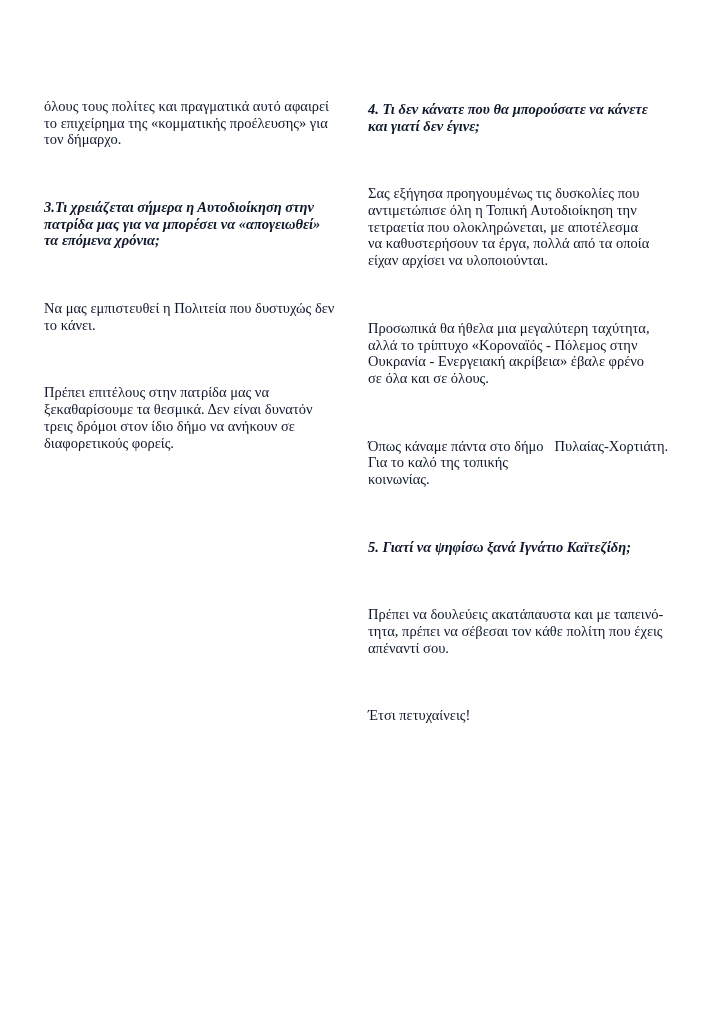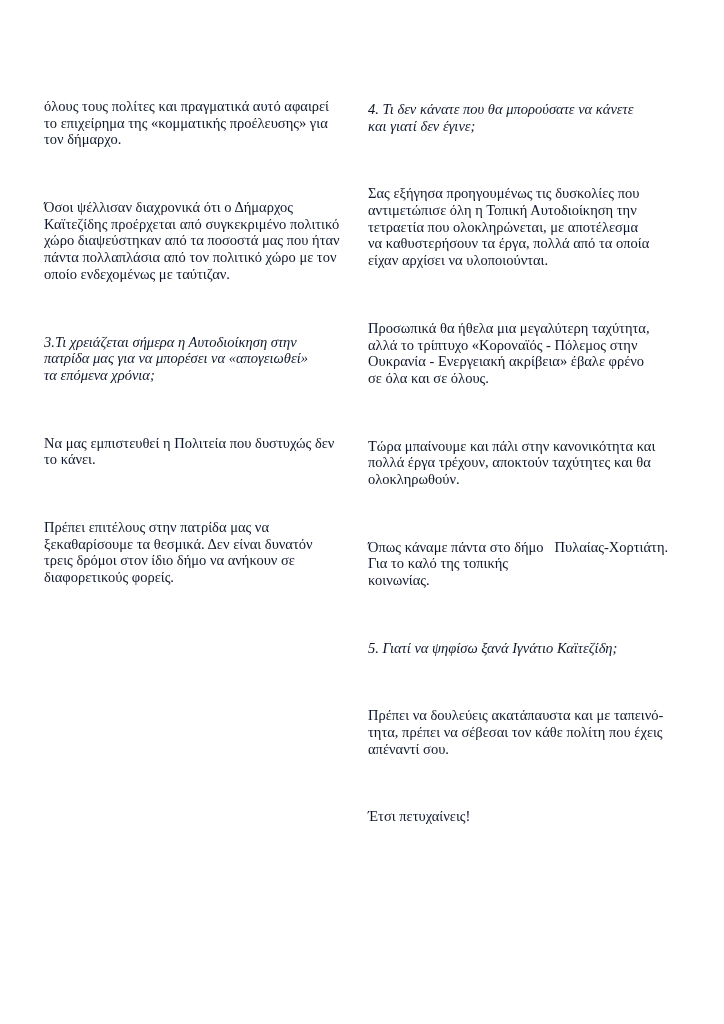--- a/index.html
+++ b/index.html
@@ -30,38 +30,33 @@
   }
   .col-right {
     left: 368px;
     top: 45px;
     width: 338px;
   }
   .para {
     margin: 0 0 16.85px 0;
   }
   .q-heading {
-    font-weight: normal;
+    font-weight: bold;
     font-style: italic;
   }
 </style>
 </head>
 <body>
 
 <div class="page">
 
   <div class="col col-left">
     <p class="para">όλους τους πολίτες και πραγματικά αυτό αφαιρεί
 το επιχείρημα της «κομματικής προέλευσης» για
 τον δήμαρχο.</p>
-    <p class="para">Όσοι ψέλλισαν διαχρονικά ότι ο Δήμαρχος
-Καϊτεζίδης προέρχεται από συγκεκριμένο πολιτικό
-χώρο διαψεύστηκαν από τα ποσοστά μας που ήταν
-πάντα πολλαπλάσια από τον πολιτικό χώρο με τον
-οποίο ενδεχομένως με ταύτιζαν.</p>
     <p class="para q-heading">3.Τι χρειάζεται σήμερα η Αυτοδιοίκηση στην
 πατρίδα μας για να μπορέσει να «απογειωθεί»
 τα επόμενα χρόνια;</p>
     <p class="para">Να μας εμπιστευθεί η Πολιτεία που δυστυχώς δεν
 το κάνει.</p>
     <p class="para">Πρέπει επιτέλους στην πατρίδα μας να
 ξεκαθαρίσουμε τα θεσμικά. Δεν είναι δυνατόν
 τρεις δρόμοι στον ίδιο δήμο να ανήκουν σε
 διαφορετικούς φορείς.</p>
     
@@ -74,23 +69,20 @@
 και γιατί δεν έγινε;</p>
     <p class="para">Σας εξήγησα προηγουμένως τις δυσκολίες που
 αντιμετώπισε όλη η Τοπική Αυτοδιοίκηση την
 τετραετία που ολοκληρώνεται, με αποτέλεσμα
 να καθυστερήσουν τα έργα, πολλά από τα οποία
 είχαν αρχίσει να υλοποιούνται.</p>
     <p class="para">Προσωπικά θα ήθελα μια μεγαλύτερη ταχύτητα,
 αλλά το τρίπτυχο «Κοροναϊός - Πόλεμος στην
 Ουκρανία - Ενεργειακή ακρίβεια» έβαλε φρένο
 σε όλα και σε όλους.</p>
-    <p class="para">Τώρα μπαίνουμε και πάλι στην κανονικότητα και
-πολλά έργα τρέχουν, αποκτούν ταχύτητες και θα
-ολοκληρωθούν.</p>
     <p class="para">Όπως κάναμε πάντα στο δήμο   Πυλαίας-Χορτιάτη.
 Για το καλό της τοπικής
 κοινωνίας.</p>
     <p class="para q-heading">5. Γιατί να ψηφίσω ξανά Ιγνάτιο Καϊτεζίδη;</p>
     <p class="para">Πρέπει να δουλεύεις ακατάπαυστα και με ταπεινό-
 τητα, πρέπει να σέβεσαι τον κάθε πολίτη που έχεις
 απέναντί σου.</p>
     <p class="para">Έτσι πετυχαίνεις!</p>
     
     

